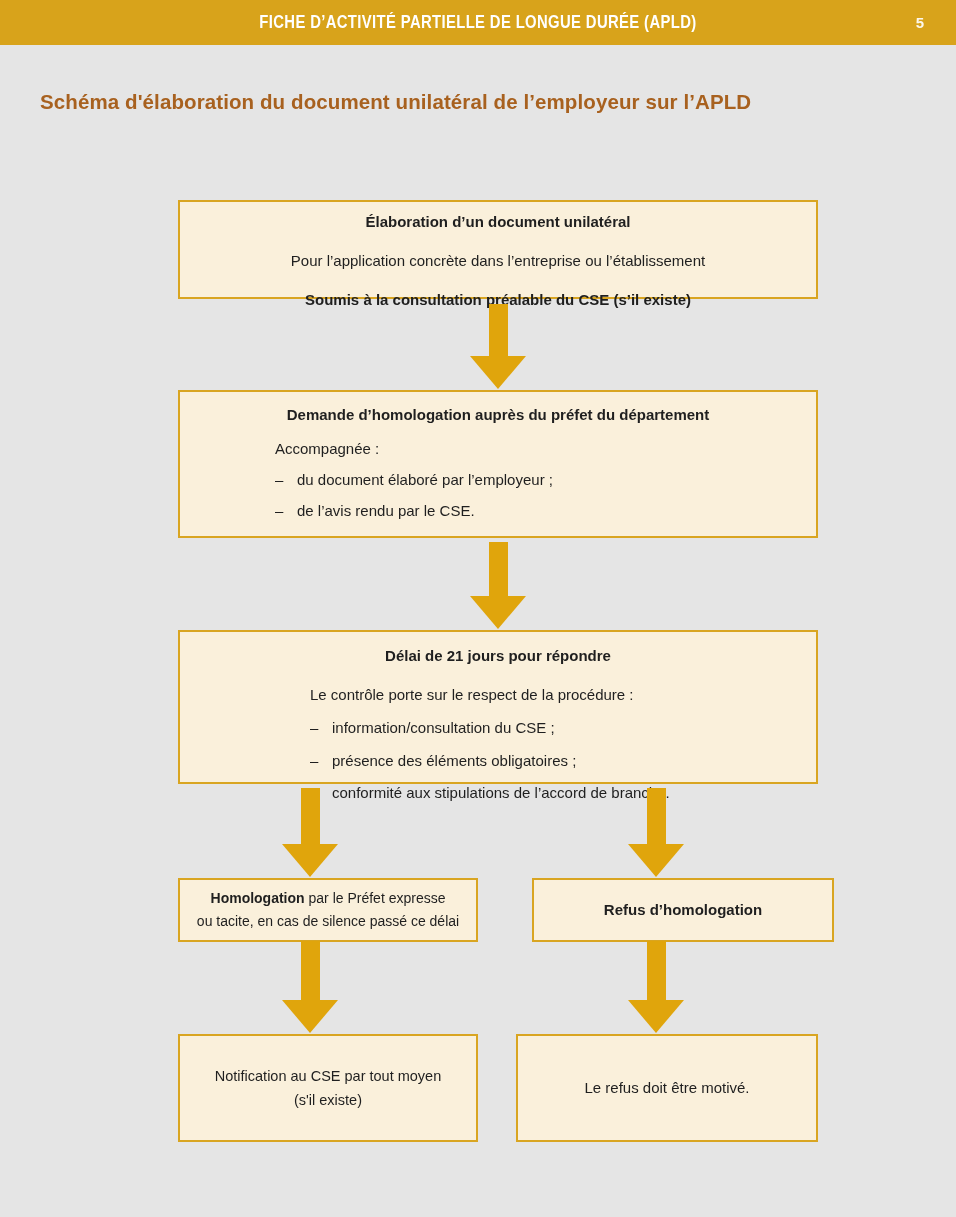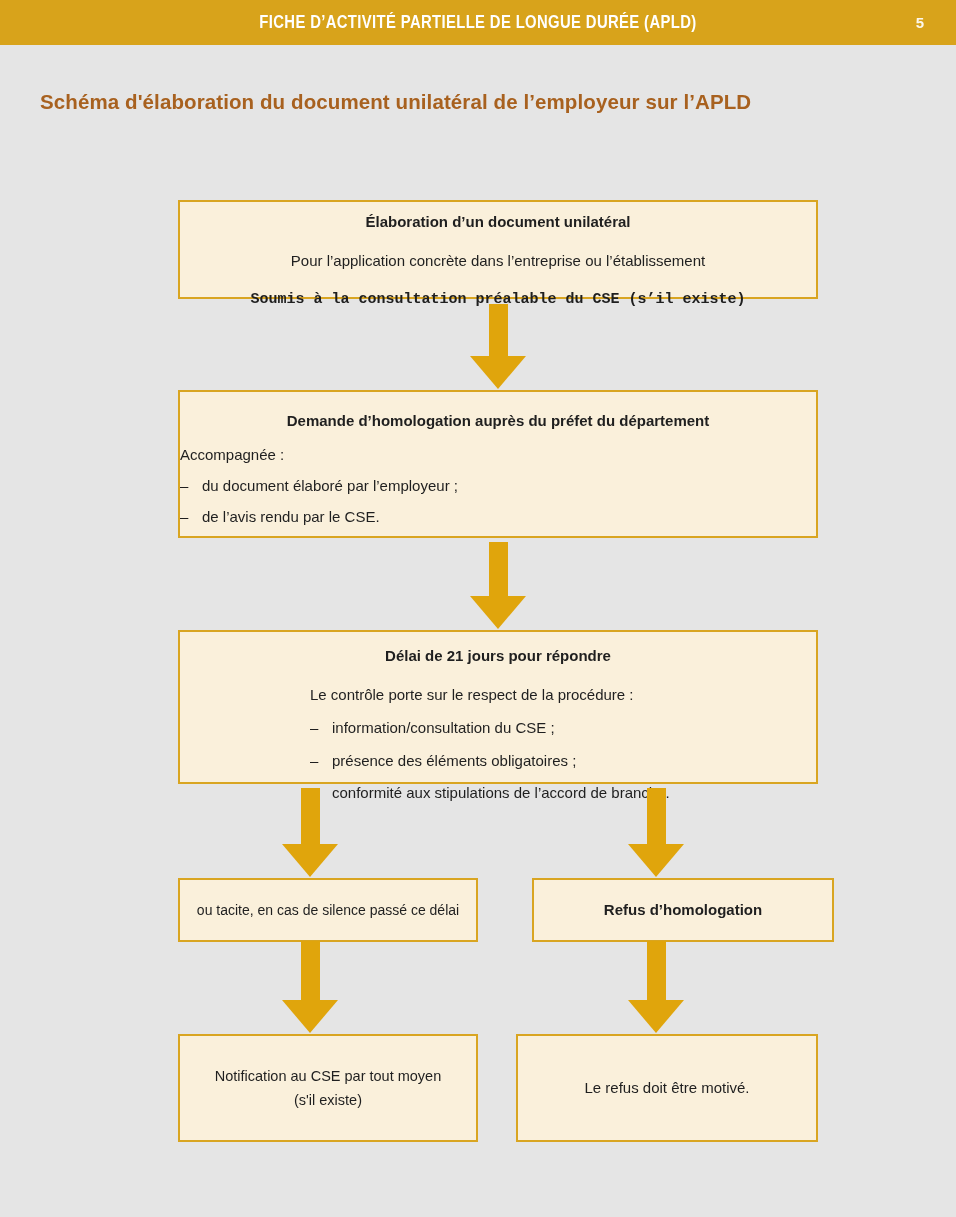--- a/index.html
+++ b/index.html
@@ -24,28 +24,28 @@
   .heading{
     position:absolute;left:40px;top:90px;width:840px;
     color:#a8611f;font-weight:bold;font-size:20.5px;letter-spacing:.1px;
   }
   
   .box{
     position:absolute;background:#faf0db;border:2px solid #d9a521;
     box-sizing:border-box;font-size:15px;line-height:1.25;
   }
   .box .title{font-weight:bold;text-align:center;}
-  .b{font-weight:bold;font-family:Liberation Mono, monospace;}
+  .b{font-weight:bold;}
   .box1{left:178px;top:200px;width:640px;height:99px;
         display:flex;flex-direction:column;justify-content:space-between;
         padding:11px 18px;text-align:center;gap:20px;}
-  .box2{left:178px;top:390px;width:640px;height:148px;padding-top:18px;}
+  .box2{left:178px;top:390px;width:640px;height:148px;padding-top:12px;}
   .box3{left:178px;top:630px;width:640px;height:154px;padding-top:13px;}
   .box2 .title,.box3 .title{line-height:21px;}
-  .body2{margin-top:15px;}
+  .body2{margin-left:95px;margin-top:15px;}
   .body3{margin-left:130px;margin-top:20px;}
   .dash-item{display:flex;margin-top:12px;}
   .body3 .dash-item{margin-top:14px;}
   .dash{width:22px;flex:0 0 22px;}
   .small-box{display:flex;flex-direction:column;align-items:center;justify-content:center;text-align:center;}
   .box4{left:178px;top:878px;width:300px;height:64px;font-size:14px;line-height:23px;}
   .box5{left:532px;top:878px;width:302px;height:64px;}
   .box6{left:178px;top:1034px;width:300px;height:108px;font-size:14.5px;line-height:24px;}
   .box7{left:516px;top:1034px;width:302px;height:108px;}
   
@@ -128,20 +128,21 @@
   <div class="arrow a3">
     <div class="arrow-shaft"></div>
     <div class="arrow-head"></div>
   </div>
   <div class="arrow a4">
     <div class="arrow-shaft"></div>
     <div class="arrow-head"></div>
   </div>
 
   <div class="box box4 small-box">
+    <div><span class="b">Homologation</span><span> par le Préfet expresse</span></div>
     <div>ou tacite, en cas de silence passé ce délai</div>
   </div>
 
   <div class="box box5 small-box">
     <div class="title">Refus d’homologation</div>
   </div>
 
   <div class="arrow a5">
     <div class="arrow-shaft"></div>
     <div class="arrow-head"></div>

